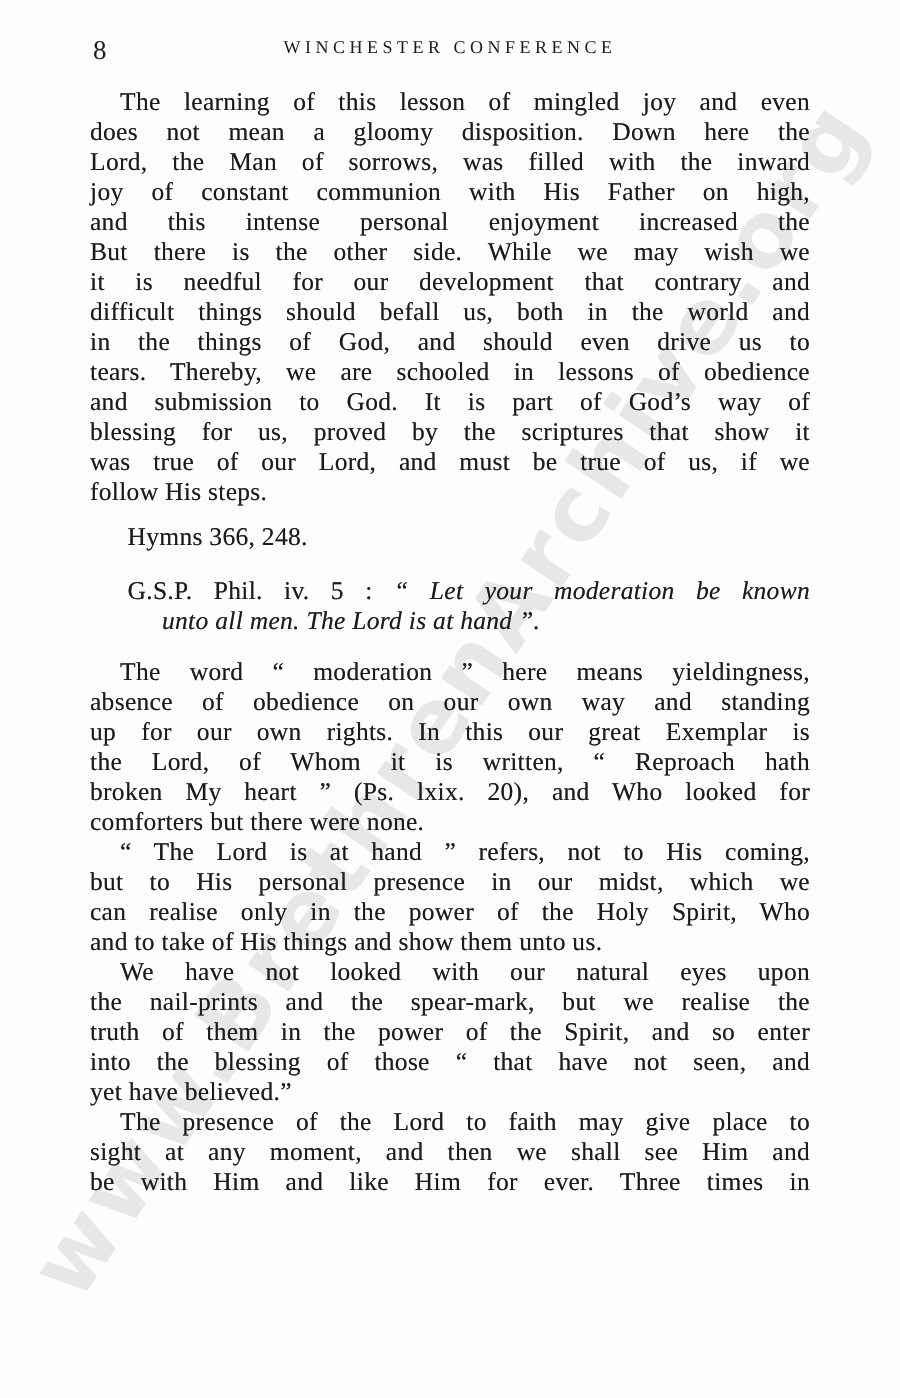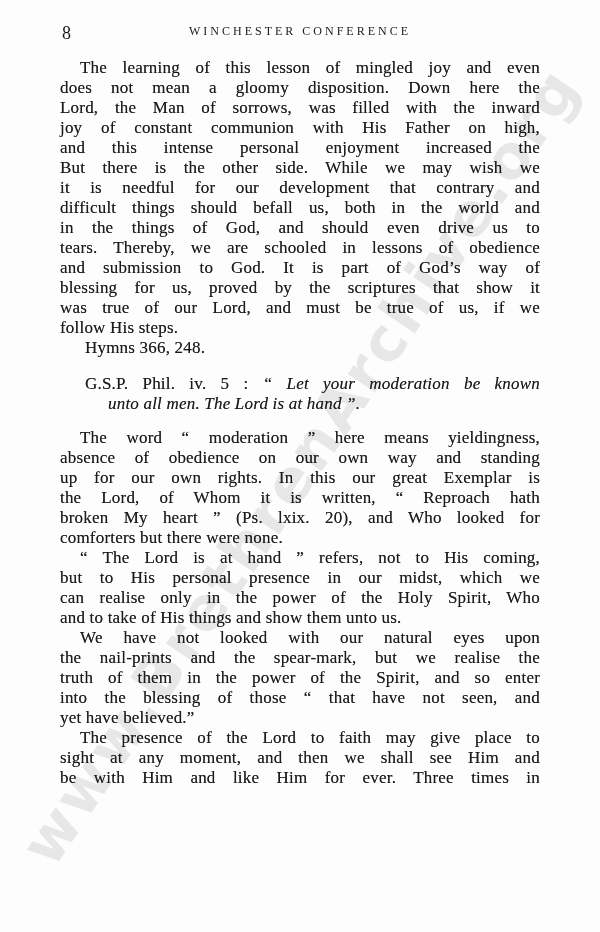--- a/index.html
+++ b/index.html
@@ -46,21 +46,21 @@
   }
   .line {
     text-align: justify;
     text-align-last: justify;
     letter-spacing: 0.2px;
     text-shadow: 0 0 0.3px rgba(0,0,0,0.55);
   }
   .line.last { text-align-last: left; }
   .line.indent { text-indent: 20px; }
   .block.jlast .line.last { text-align-last: justify; }
-  .block.hymns { margin-top: 0; }
+  .block.hymns { margin-top: 10px; }
   .block.hymns .line { text-align-last: left; padding-left: 25px; }
   .block.ref { margin-top: 16px; margin-bottom: 14px; }
   .block.ref .line { padding-left: 25px; }
   .block.ref .line.last { padding-left: 48px; }
   .it { font-style: italic; }
 </style>
 </head>
 <body>
 
 <div class="page">

